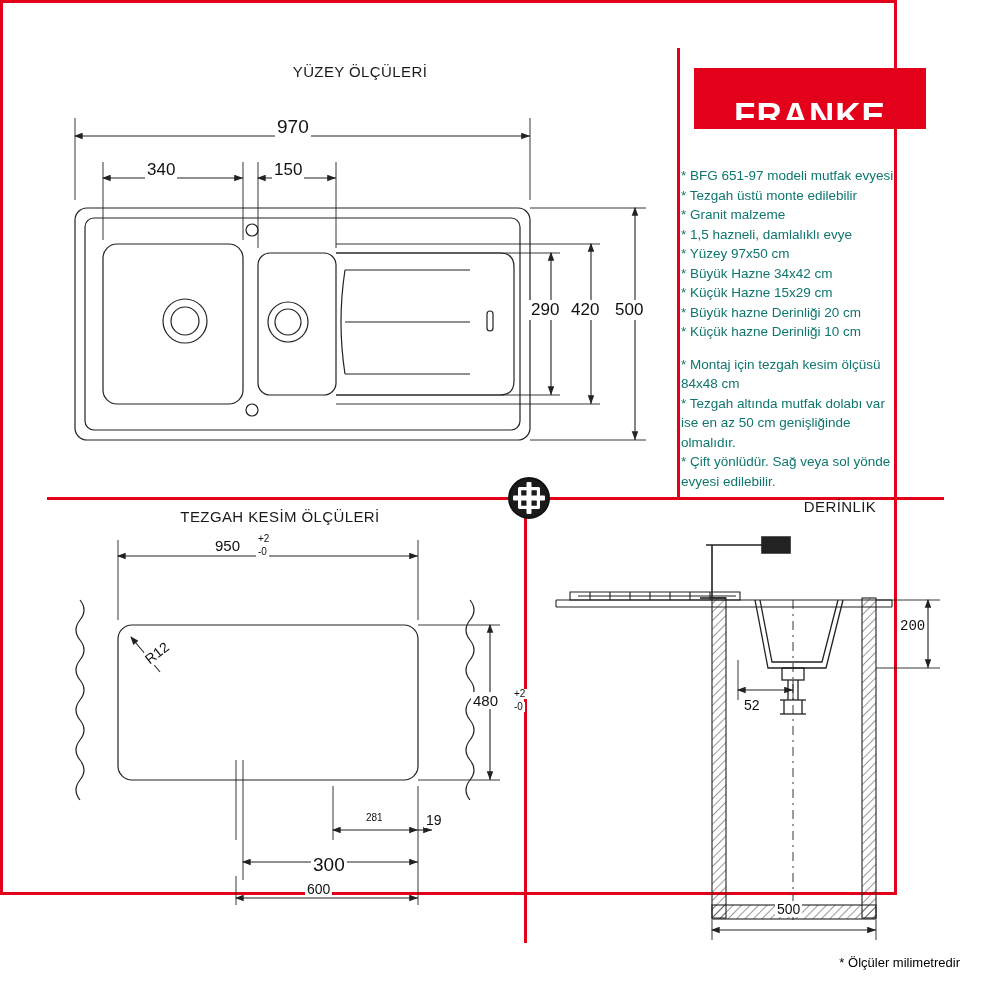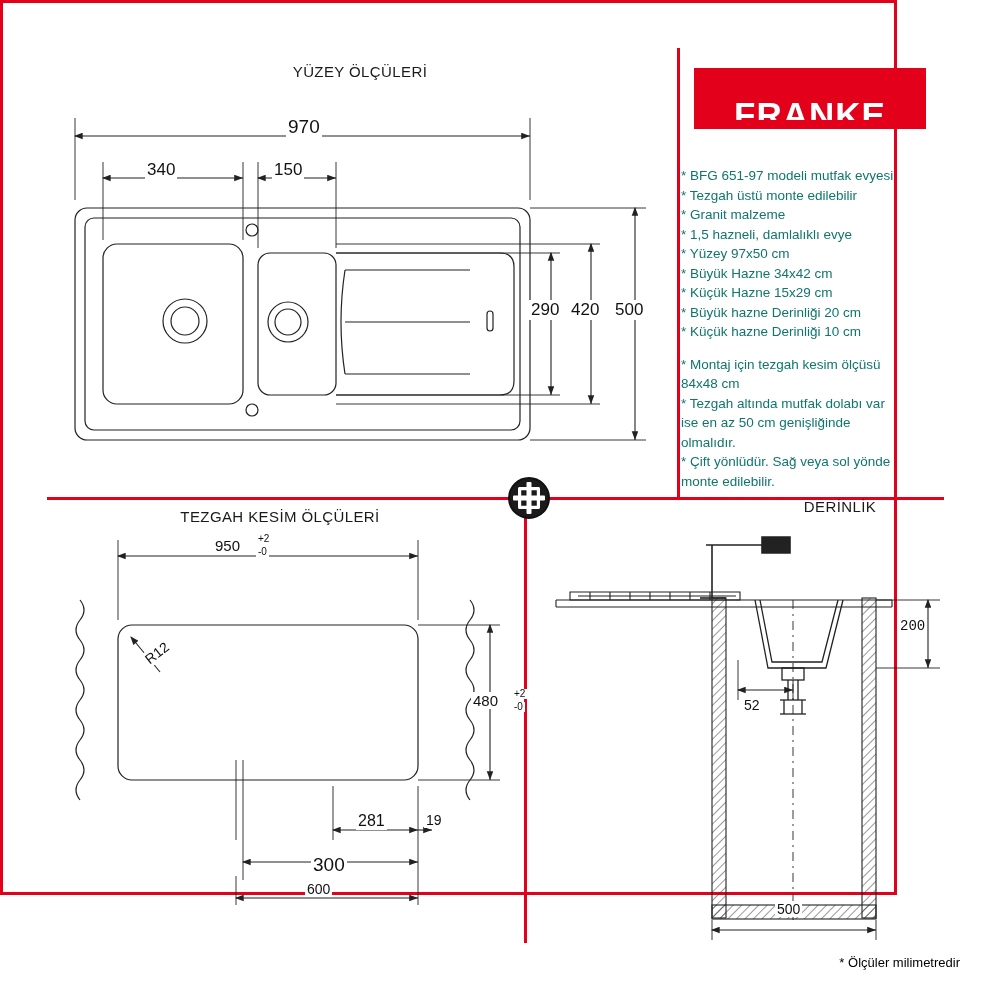--- a/index.html
+++ b/index.html
@@ -70,21 +70,21 @@
     <p>* Küçük Hazne 15x29 cm</p>
     <p>* Büyük hazne Derinliği 20 cm</p>
     <p>* Küçük hazne Derinliği 10 cm</p>
     <div class="gap"></div>
     <p>* Montaj için tezgah kesim ölçüsü</p>
     <p>84x48 cm</p>
     <p>* Tezgah altında mutfak dolabı var</p>
     <p>ise en az 50 cm genişliğinde</p>
     <p>olmalıdır.</p>
     <p>* Çift yönlüdür. Sağ veya sol yönde</p>
-    <p>monte edilebilir.</p>
+    <p>evyesi edilebilir.</p>
   </div>
 
   <svg width="1000" height="1000">
     <defs>
       <marker id="ar" markerWidth="9" markerHeight="9" refX="8" refY="3" orient="auto">
         <path d="M0,0 L8,3 L0,6 z" fill="#222"></path>
       </marker>
       <marker id="arS" markerWidth="9" markerHeight="9" refX="1" refY="3" orient="auto">
         <path d="M8,0 L0,3 L8,6 z" fill="#222"></path>
       </marker>
@@ -144,21 +144,21 @@
       <line x1="103" y1="178" x2="243" y2="178"></line>
       <line x1="258" y1="178" x2="336" y2="178"></line>
       <line x1="551" y1="253" x2="551" y2="395"></line>
       <line x1="591" y1="244" x2="591" y2="404"></line>
       <line x1="635" y1="208" x2="635" y2="440"></line>
     </g>
 
     <g stroke="#222" stroke-width="0.8" stroke-dasharray="6 4 1 4"></g>
   </svg>
 
-  <div class="dim-label" style="left:275px;top:116px;font-size:19px;margin-left:11px;">970</div>
+  <div class="dim-label" style="left:275px;top:116px;font-size:19px;">970</div>
   <div class="dim-label" style="left:145px;top:160px;font-size:17px;">340</div>
   <div class="dim-label" style="left:272px;top:160px;font-size:17px;">150</div>
   <div class="dim-label" style="left:529px;top:300px;font-size:17px;">290</div>
   <div class="dim-label" style="left:569px;top:300px;font-size:17px;">420</div>
   <div class="dim-label" style="left:613px;top:300px;font-size:17px;">500</div>
 
   <svg id="drain-icon" width="42" height="42" viewBox="0 0 42 42">
     <circle cx="21" cy="21" r="20" fill="#1b1b1b"></circle>
     <g fill="#ffffff">
       <rect x="18.5" y="5" width="5" height="32" rx="1"></rect>
@@ -214,21 +214,21 @@
 
   <div class="dim-label" style="left:213px;top:537px;font-size:15px;">950</div>
   <div class="dim-label tiny" style="left:256px;top:534px;">+2</div>
   <div class="dim-label tiny" style="left:256px;top:547px;">-0</div>
 
   <div class="dim-label" style="left:471px;top:692px;font-size:15px;">480</div>
   <div class="dim-label tiny" style="left:512px;top:689px;">+2</div>
   <div class="dim-label tiny" style="left:512px;top:702px;">-0</div>
 
   <div class="dim-label sm" style="left:142px;top:645px;transform:rotate(-38deg);font-size:14px;">R12</div>
-  <div class="dim-label" style="left:356px;top:812px;font-size:16px;">281</div>
+  <div class="dim-label" style="left:364px;top:812px;font-size:10px;">281</div>
   <div class="dim-label" style="left:424px;top:812px;font-size:14px;">19</div>
   <div class="dim-label" style="left:311px;top:854px;font-size:19px;">300</div>
   <div class="dim-label" style="left:305px;top:881px;font-size:14px;">600</div>
 
   <svg width="1000" height="1000">
 
     <g>
       <rect x="712" y="598" width="14" height="320" fill="url(#hatch2)" stroke="#222" stroke-width="1.1"></rect>
       <rect x="862" y="598" width="14" height="320" fill="url(#hatch2)" stroke="#222" stroke-width="1.1"></rect>
       <rect x="712" y="905" width="164" height="14" fill="url(#hatch2)" stroke="#222" stroke-width="1.1"></rect>

